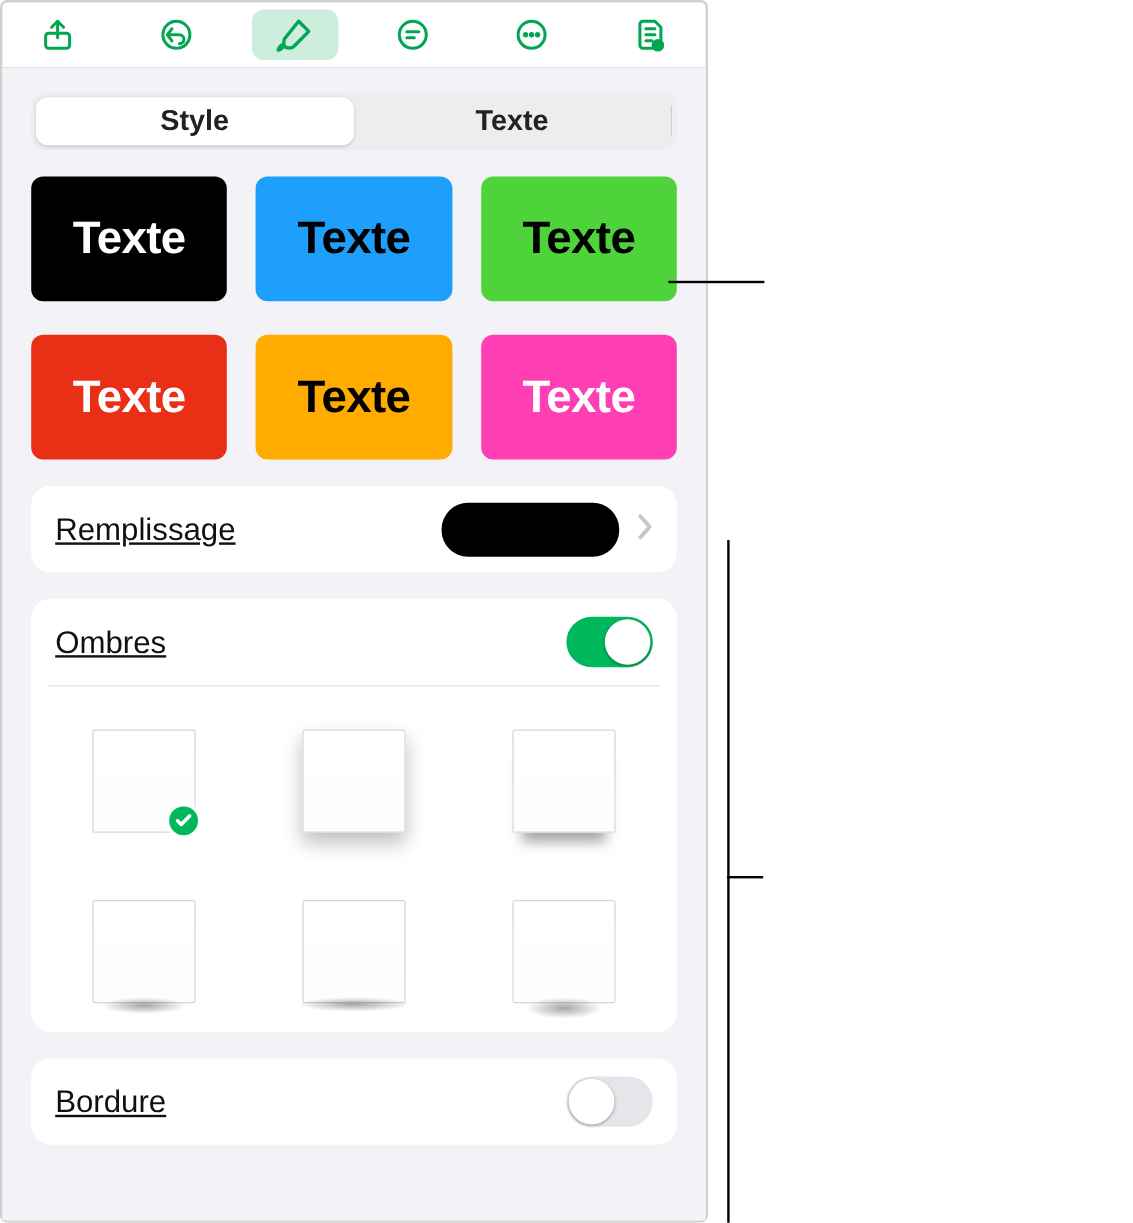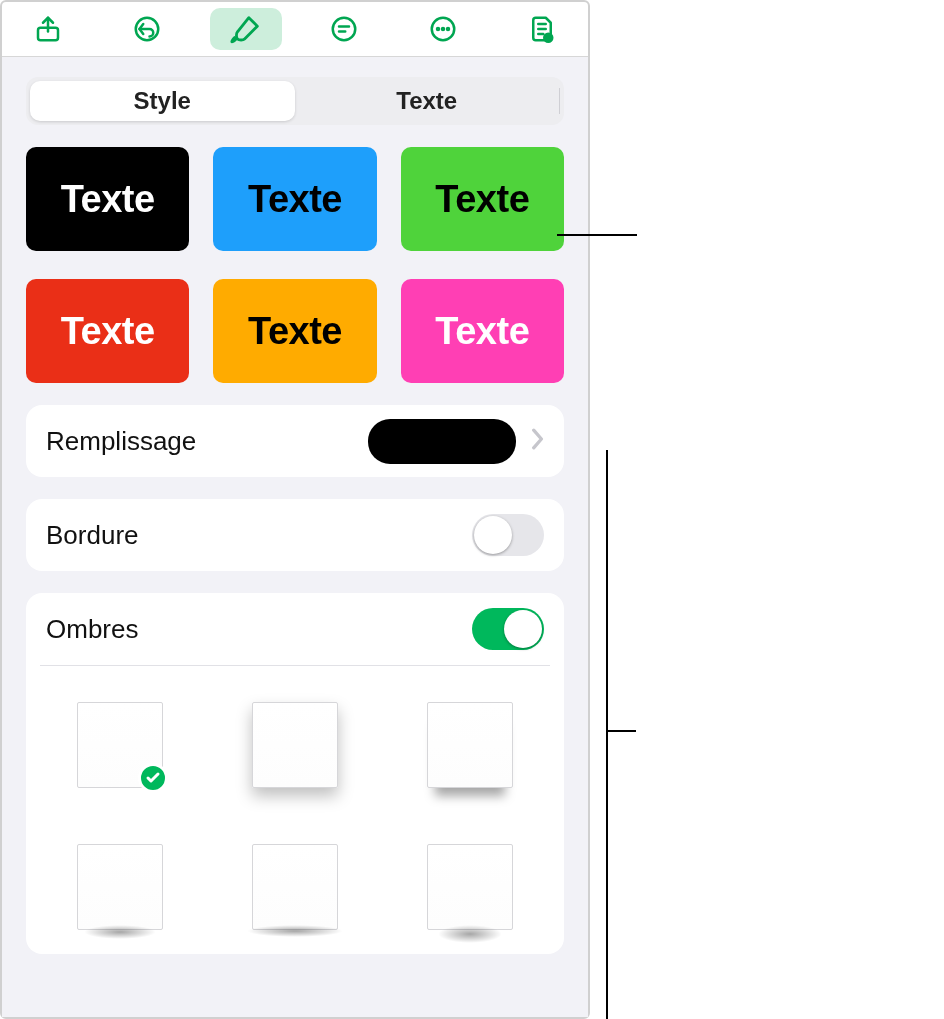--- a/index.html
+++ b/index.html
@@ -111,20 +111,21 @@
   .row {
     min-height: 72px;
     padding: 0 20px;
     display: flex;
     align-items: center;
     justify-content: space-between;
   }
   .row-label {
     font-size: 26px;
     color: #111;
+    text-decoration: underline;
   }
   .fill-right {
     display: flex;
     align-items: center;
     gap: 14px;
   }
   .fill-swatch {
     width: 148px;
     height: 45px;
     border-radius: 22px;
@@ -320,29 +321,20 @@
               <svg width="14" height="22" viewBox="0 0 12 20" fill="none" stroke="currentColor" stroke-width="3" stroke-linecap="round" stroke-linejoin="round">
                 <path d="M3 2l7 8-7 8"></path>
               </svg>
             </span>
           </div>
         </div>
       </div>
 
       <div class="card">
         <div class="row">
-          <span class="row-label">Bordure</span>
-          <div class="toggle off">
-            <div class="knob"></div>
-          </div>
-        </div>
-      </div>
-
-      <div class="card">
-        <div class="row">
           <span class="row-label">Ombres</span>
           <div class="toggle on">
             <div class="knob"></div>
           </div>
         </div>
         <div class="divider"></div>
         <div class="shadow-grid">
           <div class="shadow-cell">
             <div class="sh-sample">
               <div class="check-badge">
@@ -363,19 +355,28 @@
           </div>
           <div class="shadow-cell">
             <div class="sh-sample sh-curlB"></div>
           </div>
           <div class="shadow-cell">
             <div class="sh-sample sh-curlC"></div>
           </div>
         </div>
       </div>
 
+      <div class="card">
+        <div class="row">
+          <span class="row-label">Bordure</span>
+          <div class="toggle off">
+            <div class="knob"></div>
+          </div>
+        </div>
+      </div>
+
     </div>
   </div>
 
   <div class="callout-line callout-h1"></div>
   <div class="callout-line callout-v"></div>
   <div class="callout-line callout-h2"></div>
 </div>
 
 </body></html>

